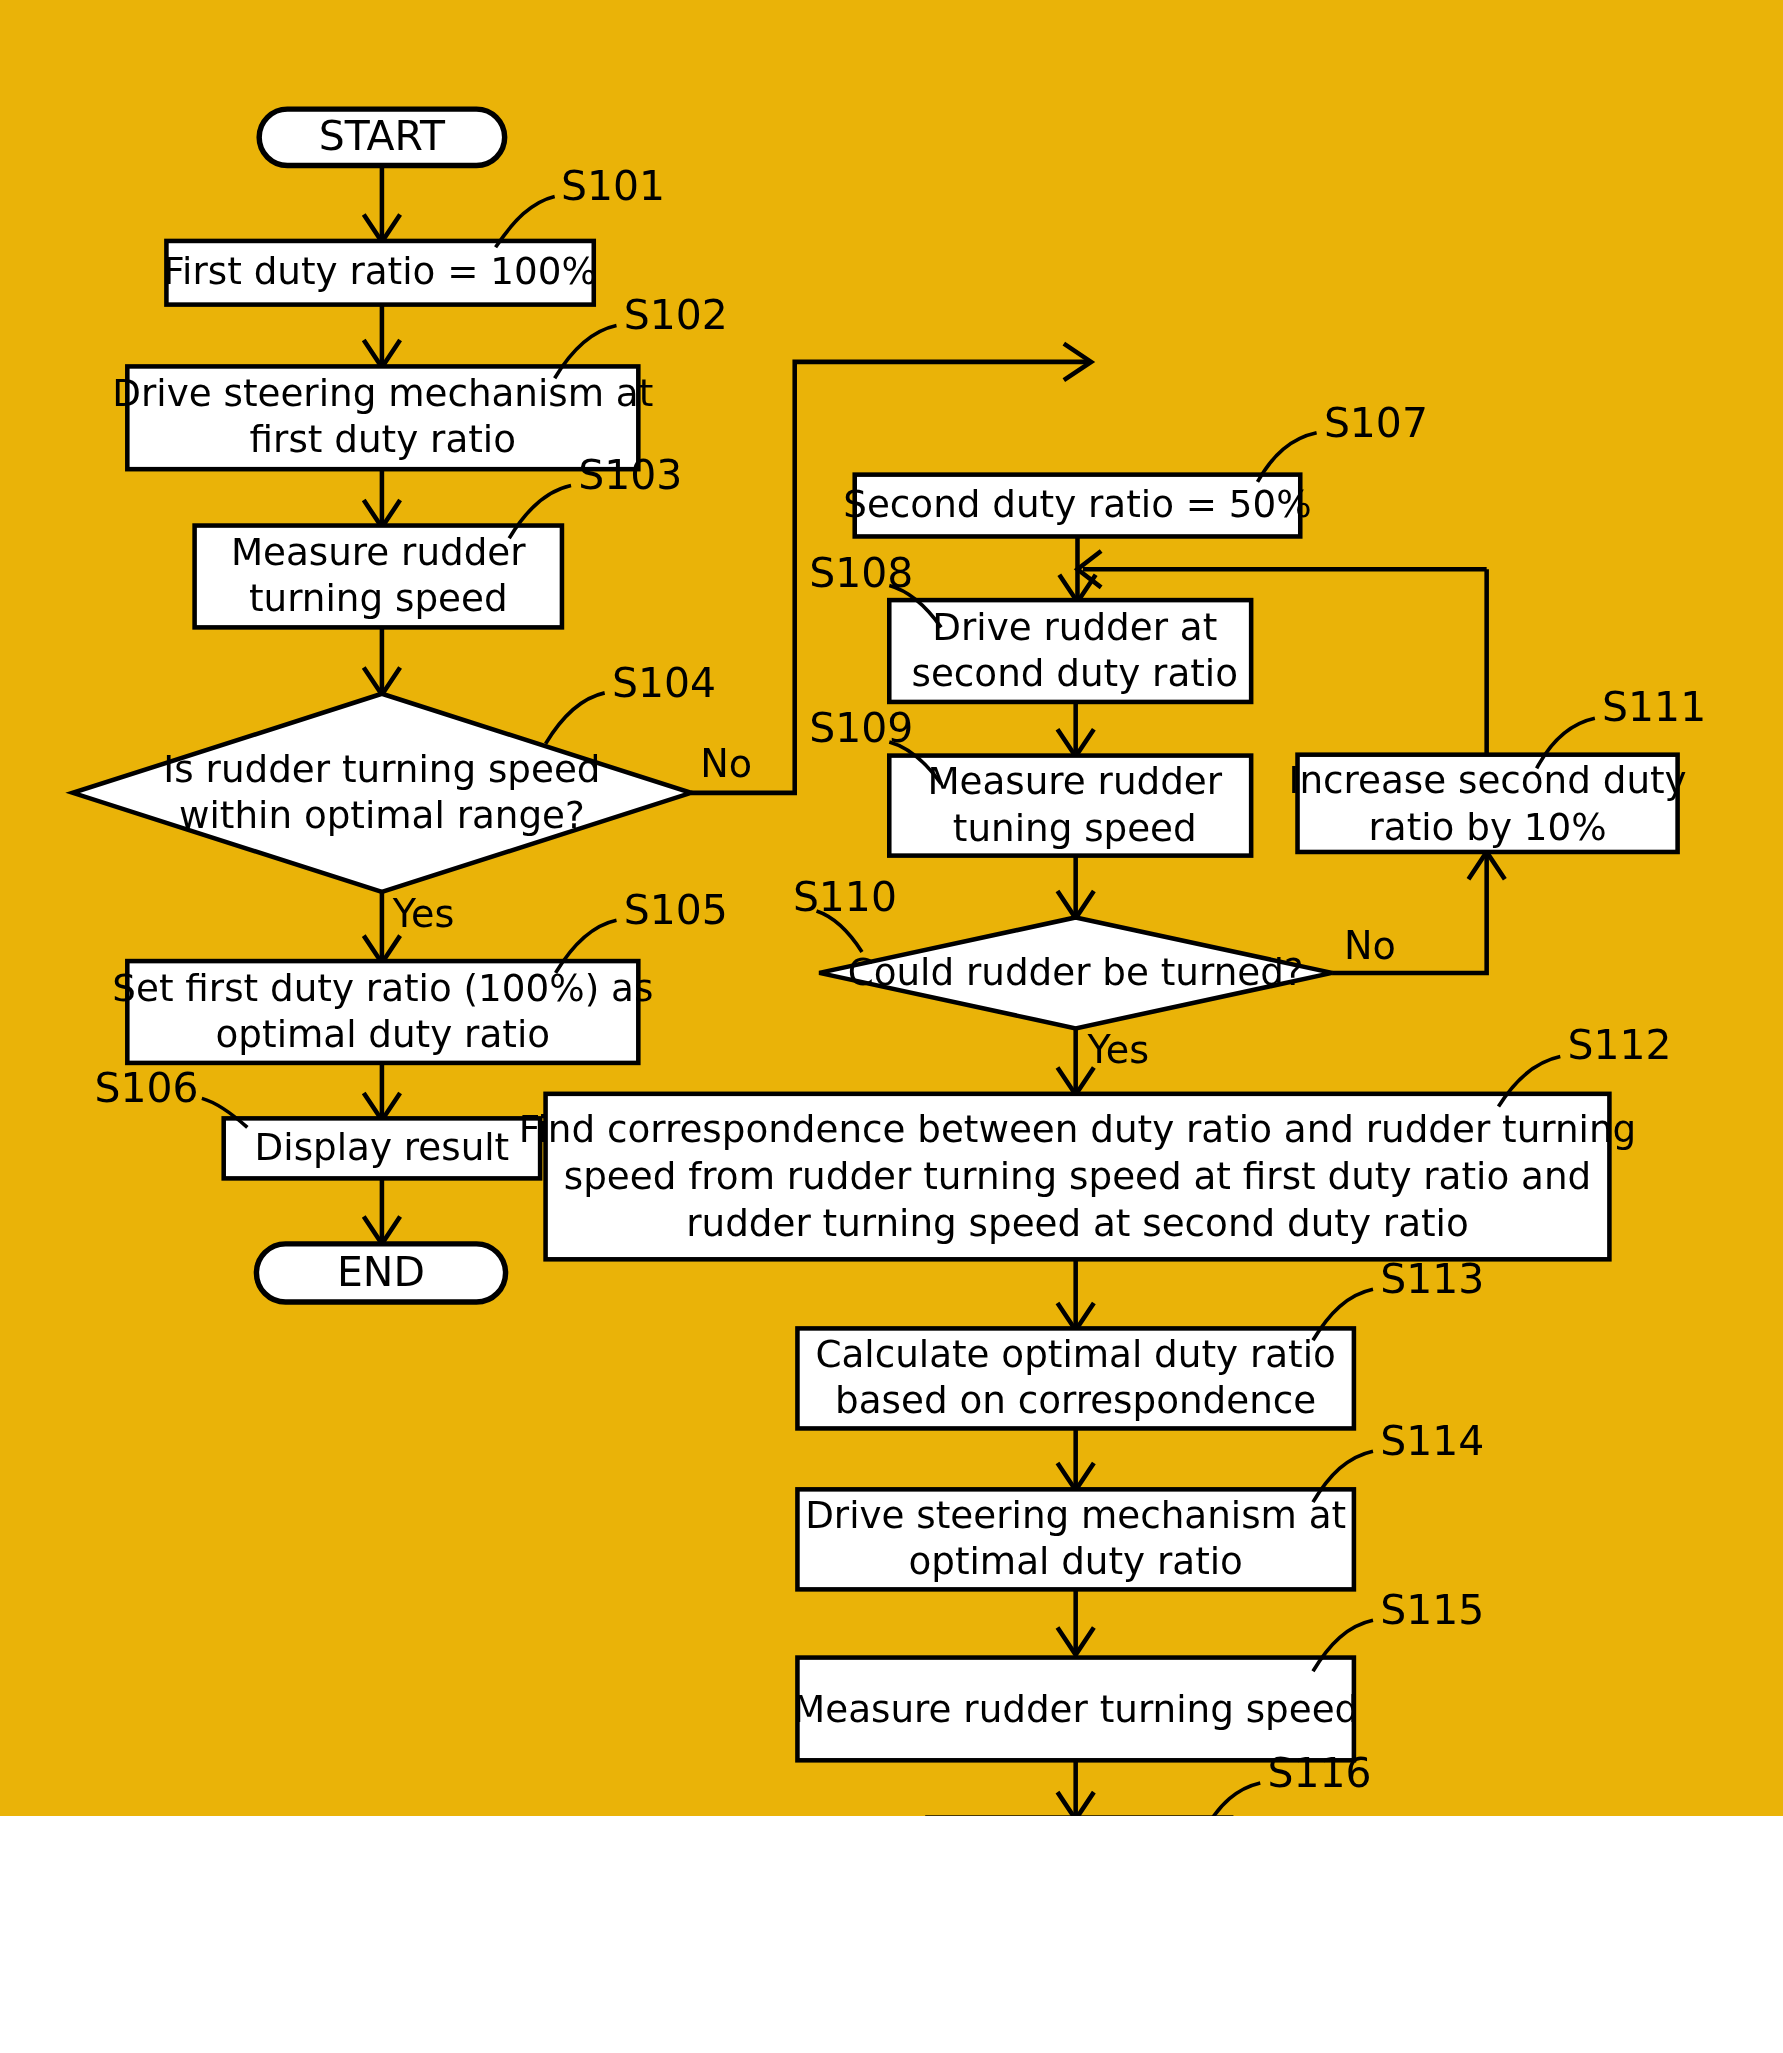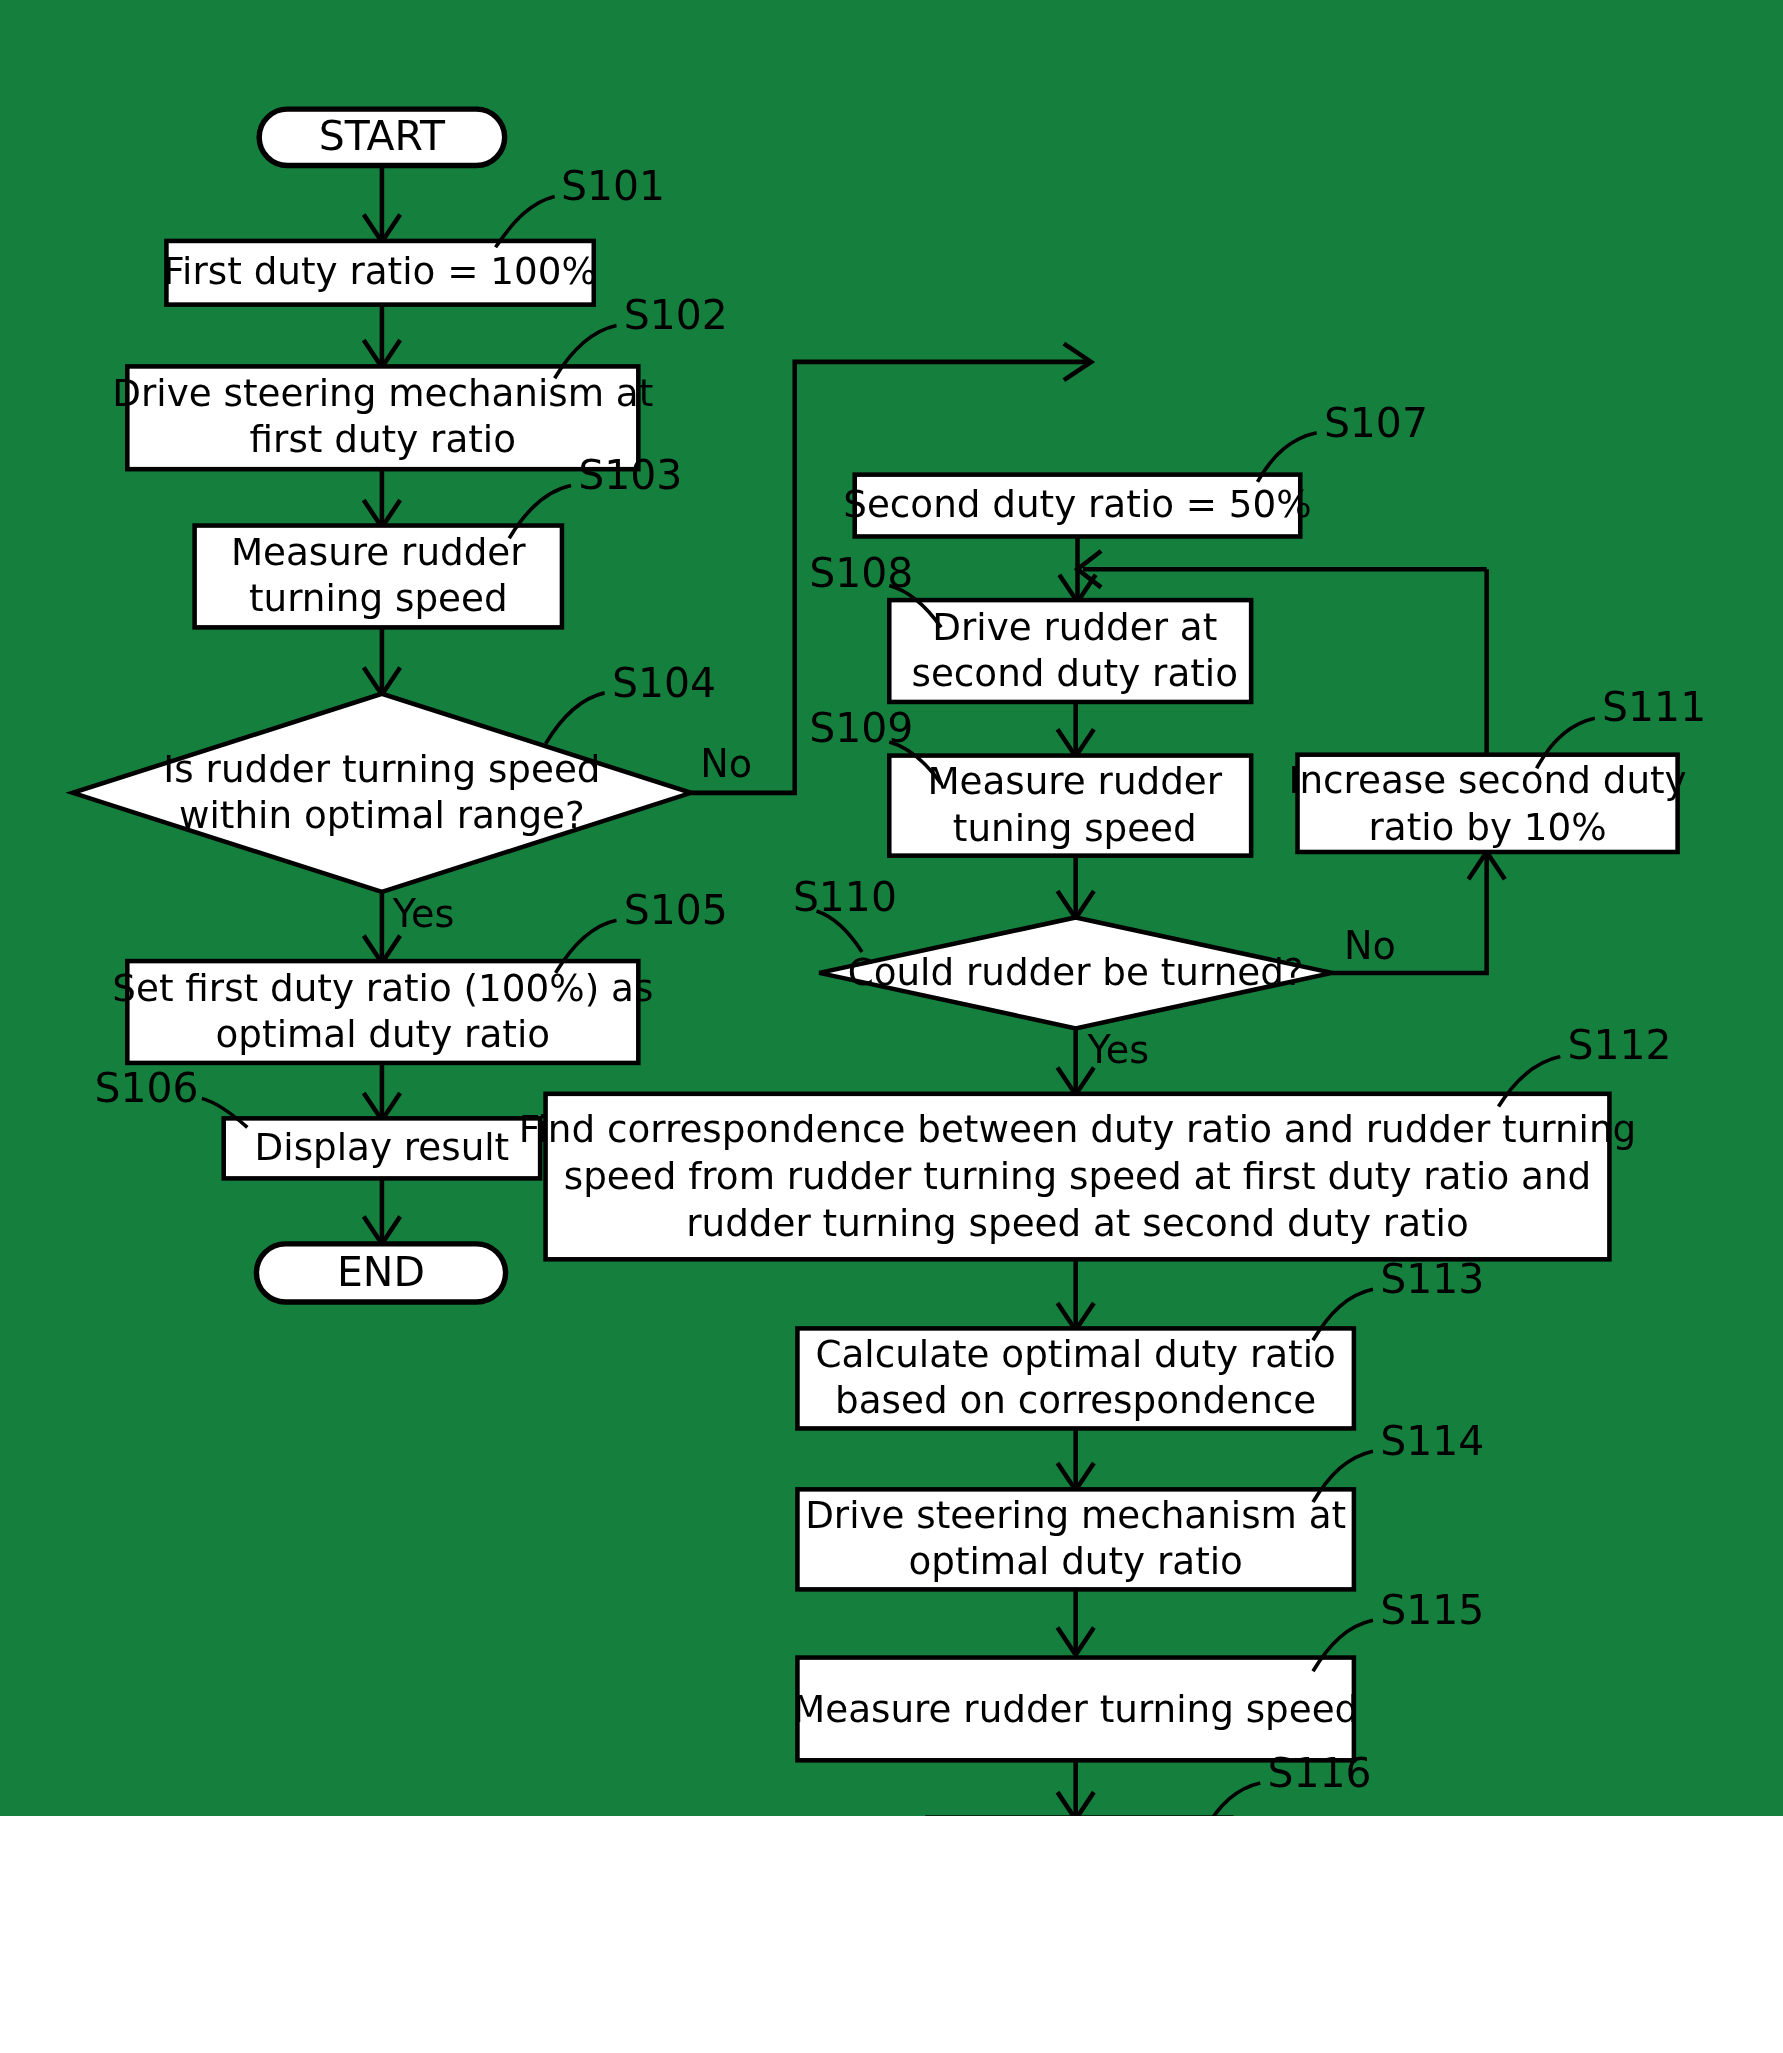--- a/index.html
+++ b/index.html
@@ -7,21 +7,21 @@
     padding: 0;
     background: #ffffff;
   }
   body {
     font-family: "DejaVu Sans", sans-serif;
   }
   #page {
     position: relative;
     width: 1784px;
     height: 1816px;
-    background: #15803d;
+    background: #eab308;
     overflow: hidden;
   }
   #flow-svg {
     position: absolute;
     left: 0;
     top: 0;
     width: 1784px;
     height: 2054px;
   }
   .node-rect {

